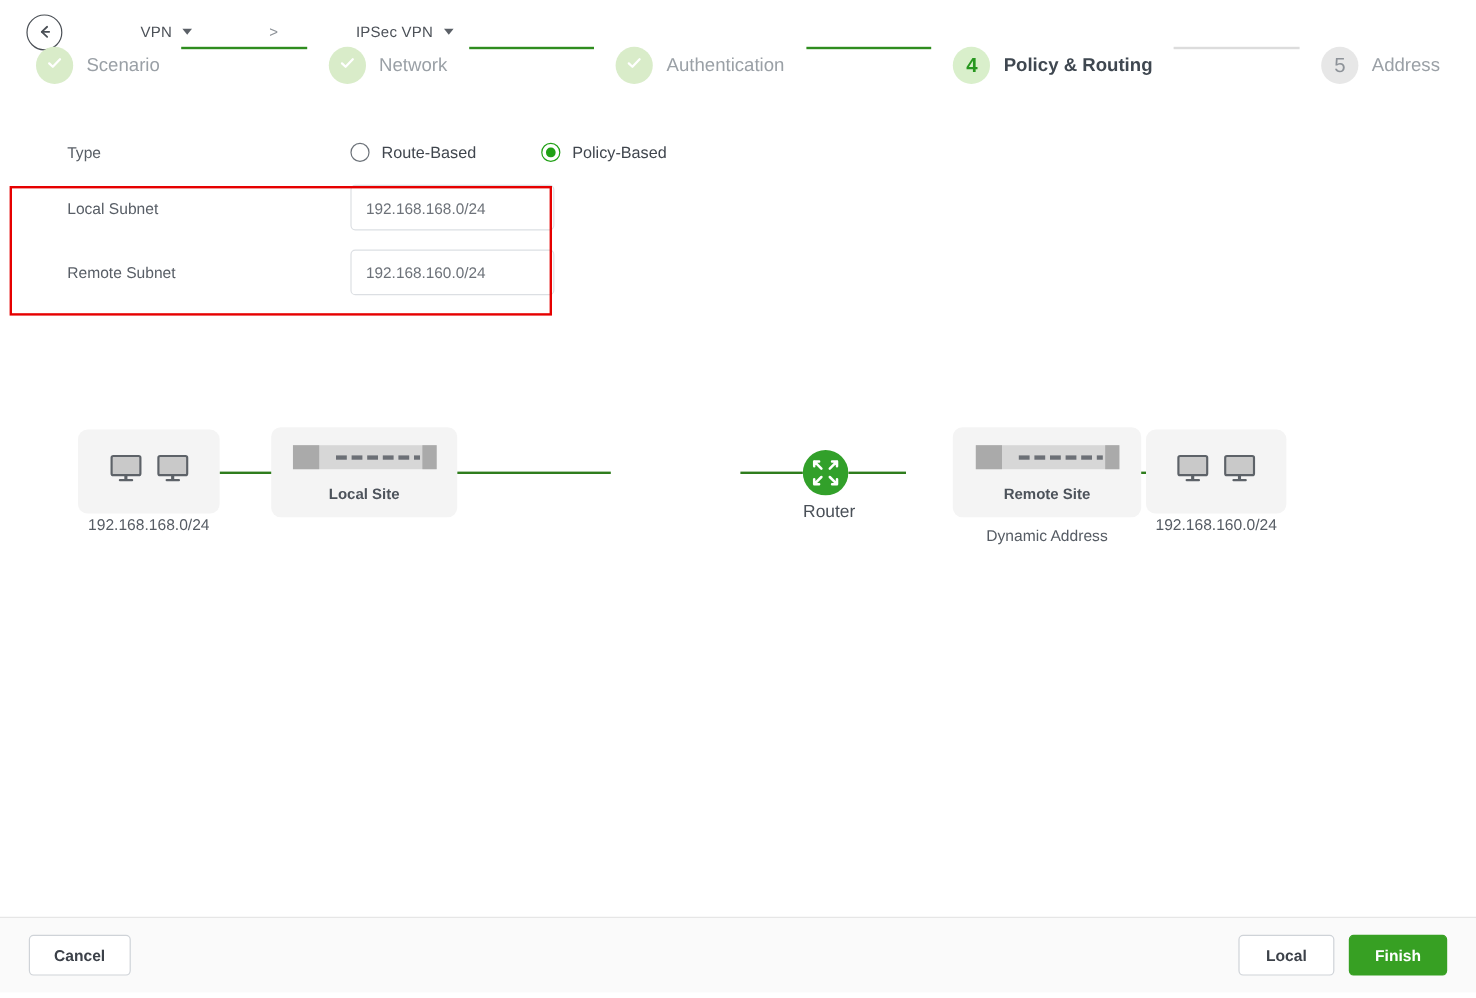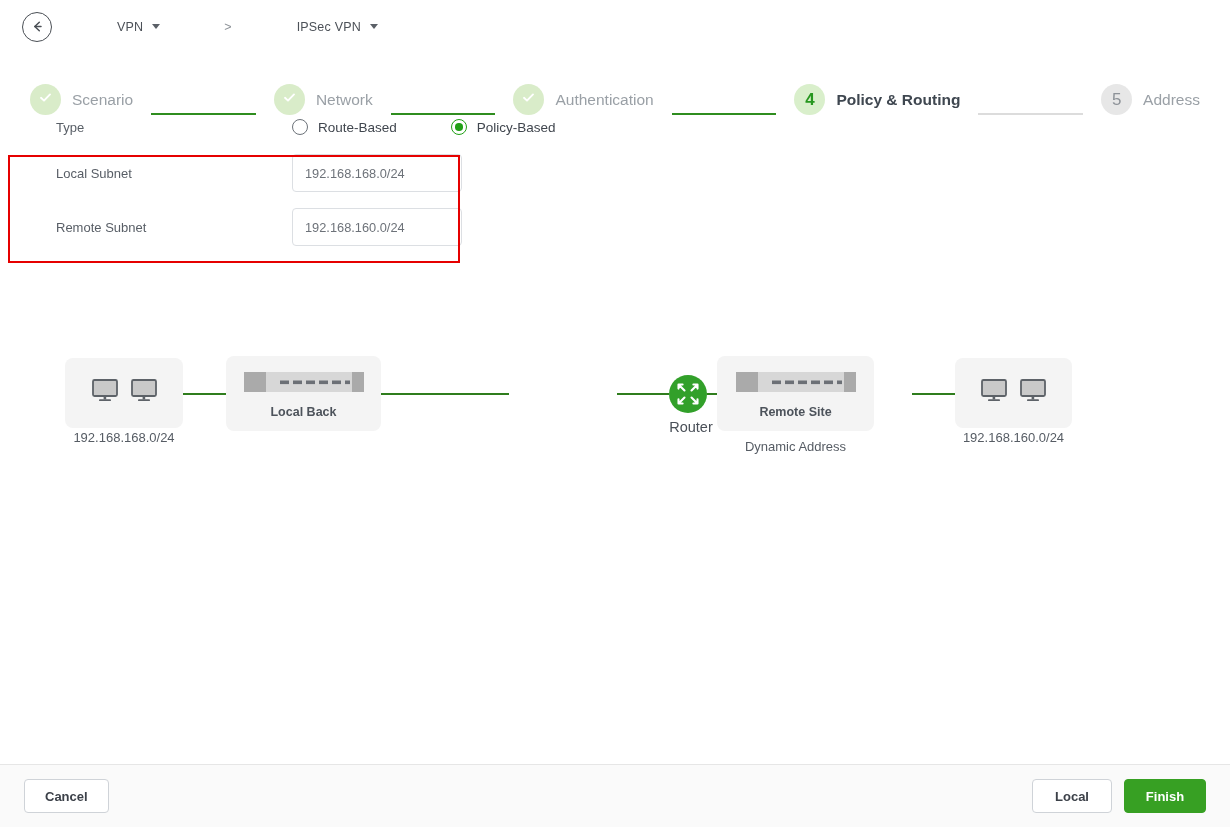--- a/index.html
+++ b/index.html
@@ -49,23 +49,23 @@
     display: inline-block;
     margin-left: 9px;
     width: 0; height: 0;
     border-left: 4.5px solid transparent;
     border-right: 4.5px solid transparent;
     border-top: 5px solid #5b6067;
   }
 
   
   .stepper {
-    position: absolute; left: 0; top: 68px;
+    position: absolute; left: 0; top: 39px;
     width: 1230px; height: 47px;
-    display: flex; align-items: flex-end;
+    display: flex; align-items: flex-start;
     padding: 0 30px 0 30px;
   }
   .step { display: flex; align-items: center; flex: none; }
   .step-circle {
     width: 31px; height: 31px; border-radius: 50%;
     display: flex; align-items: center; justify-content: center;
     flex: none;
   }
   .step-circle.done  { background: #d9ecc9; }
   .step-circle.active{ background: #d9efcb; }
@@ -390,41 +390,41 @@
             <rect x="0" y="3" width="22" height="20" fill="#aaaaaa"></rect>
             <rect x="108" y="3" width="12" height="20" fill="#aaaaaa"></rect>
             <rect x="36" y="11.5" width="9" height="3.6" fill="#6c7076"></rect>
             <rect x="49" y="11.5" width="9" height="3.6" fill="#6c7076"></rect>
             <rect x="62" y="11.5" width="9" height="3.6" fill="#6c7076"></rect>
             <rect x="75" y="11.5" width="9" height="3.6" fill="#6c7076"></rect>
             <rect x="88" y="11.5" width="9" height="3.6" fill="#6c7076"></rect>
             <rect x="101" y="11.5" width="5" height="3.6" fill="#6c7076"></rect>
           </svg>
         </span>
-        <div class="tile-caption">Local Back</div>
+        <div class="tile-caption">Local Site</div>
       </div>
     </div>
 
 
     <div class="node" style="left:669px; top:45px;">
       <div style="position:relative; width:38px; height:38px;text-decoration:underline;">
         <span>
           <svg width="38" height="38" viewBox="0 0 38 38">
             <circle cx="19" cy="19" r="19" fill="#32a02a"></circle>
             <path d="M9.5 9.5 L15.5 15.5 M9.5 9.5 L9.5 13.6 M9.5 9.5 L13.6 9.5" stroke="#ffffff" stroke-width="2.1" stroke-linecap="round" fill="none"></path>
             <path d="M28.5 9.5 L22.5 15.5 M28.5 9.5 L28.5 13.6 M28.5 9.5 L24.4 9.5" stroke="#ffffff" stroke-width="2.1" stroke-linecap="round" fill="none"></path>
             <path d="M9.5 28.5 L15.5 22.5 M9.5 28.5 L9.5 24.4 M9.5 28.5 L13.6 28.5" stroke="#ffffff" stroke-width="2.1" stroke-linecap="round" fill="none"></path>
             <path d="M28.5 28.5 L22.5 22.5 M28.5 28.5 L28.5 24.4 M28.5 28.5 L24.4 28.5" stroke="#ffffff" stroke-width="2.1" stroke-linecap="round" fill="none"></path>
           </svg>
         </span>
         <div class="router-label">Router</div>
       </div>
     </div>
 
-    <div class="node" style="left:717px; top:26px;">
+    <div class="node" style="left:794px; top:26px;">
       <div class="tile" style="width:157px; height:75px;">
         <span>
           <svg width="120" height="26" viewBox="0 0 120 26">
             <rect x="0" y="3" width="120" height="20" fill="#d7d7d7"></rect>
             <rect x="0" y="3" width="22" height="20" fill="#aaaaaa"></rect>
             <rect x="108" y="3" width="12" height="20" fill="#aaaaaa"></rect>
             <rect x="36" y="11.5" width="9" height="3.6" fill="#6c7076"></rect>
             <rect x="49" y="11.5" width="9" height="3.6" fill="#6c7076"></rect>
             <rect x="62" y="11.5" width="9" height="3.6" fill="#6c7076"></rect>
             <rect x="75" y="11.5" width="9" height="3.6" fill="#6c7076"></rect>

